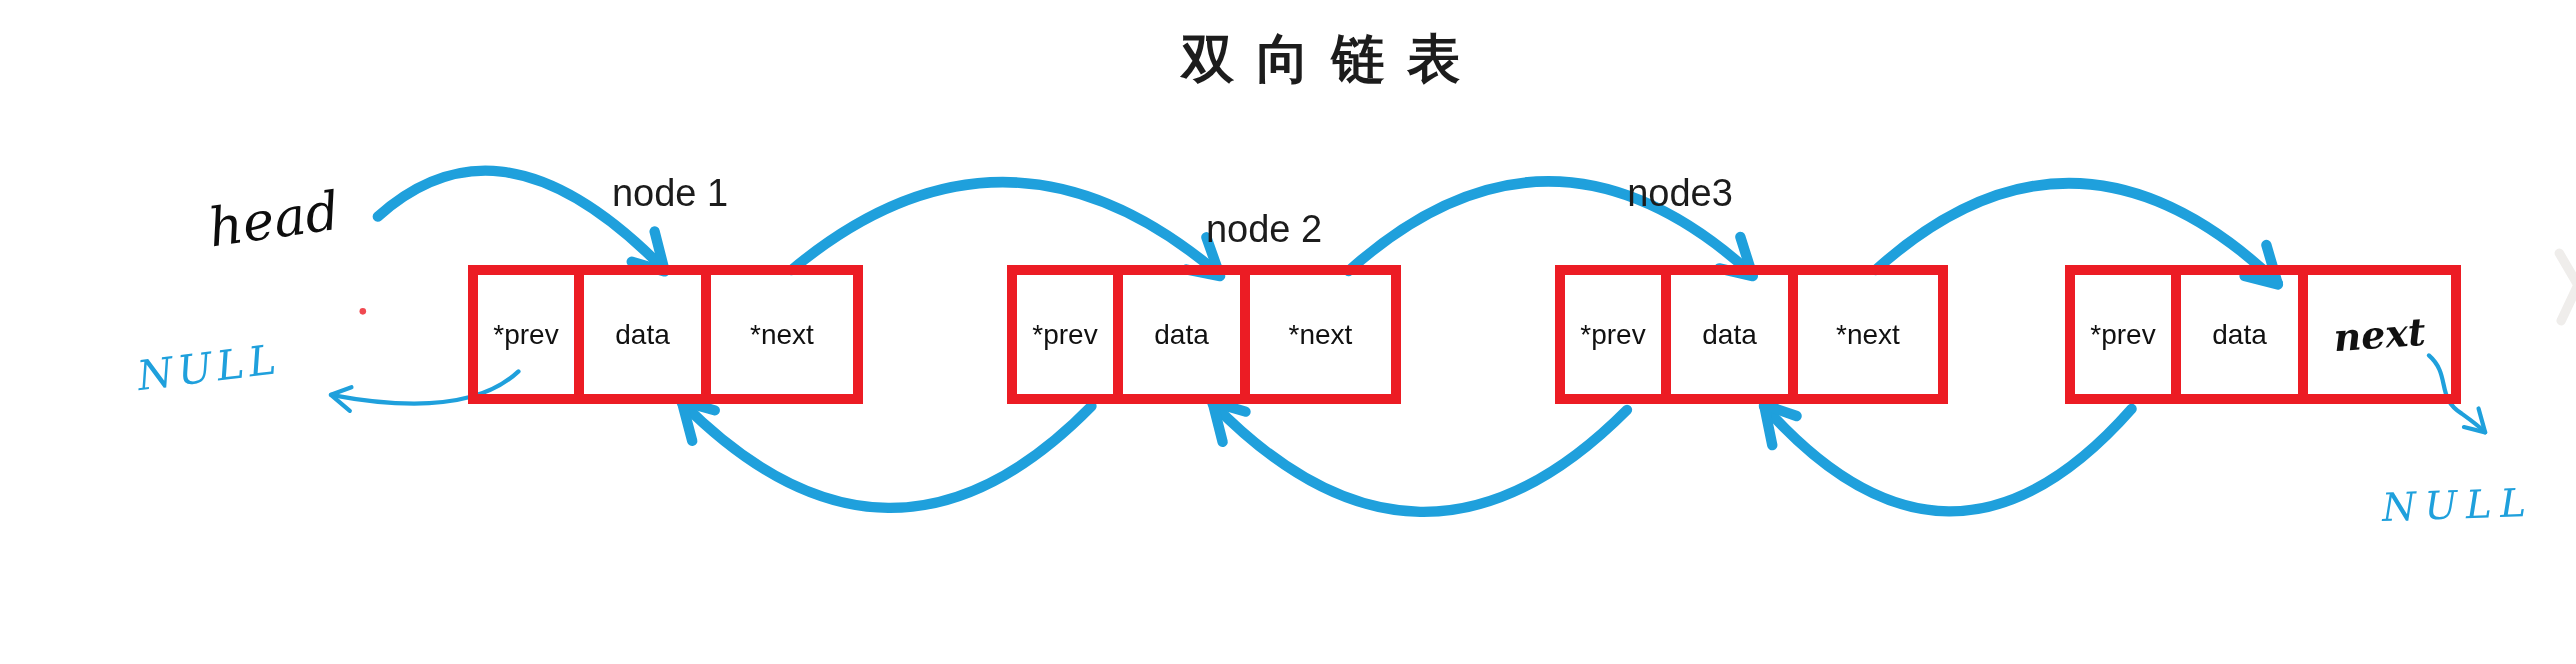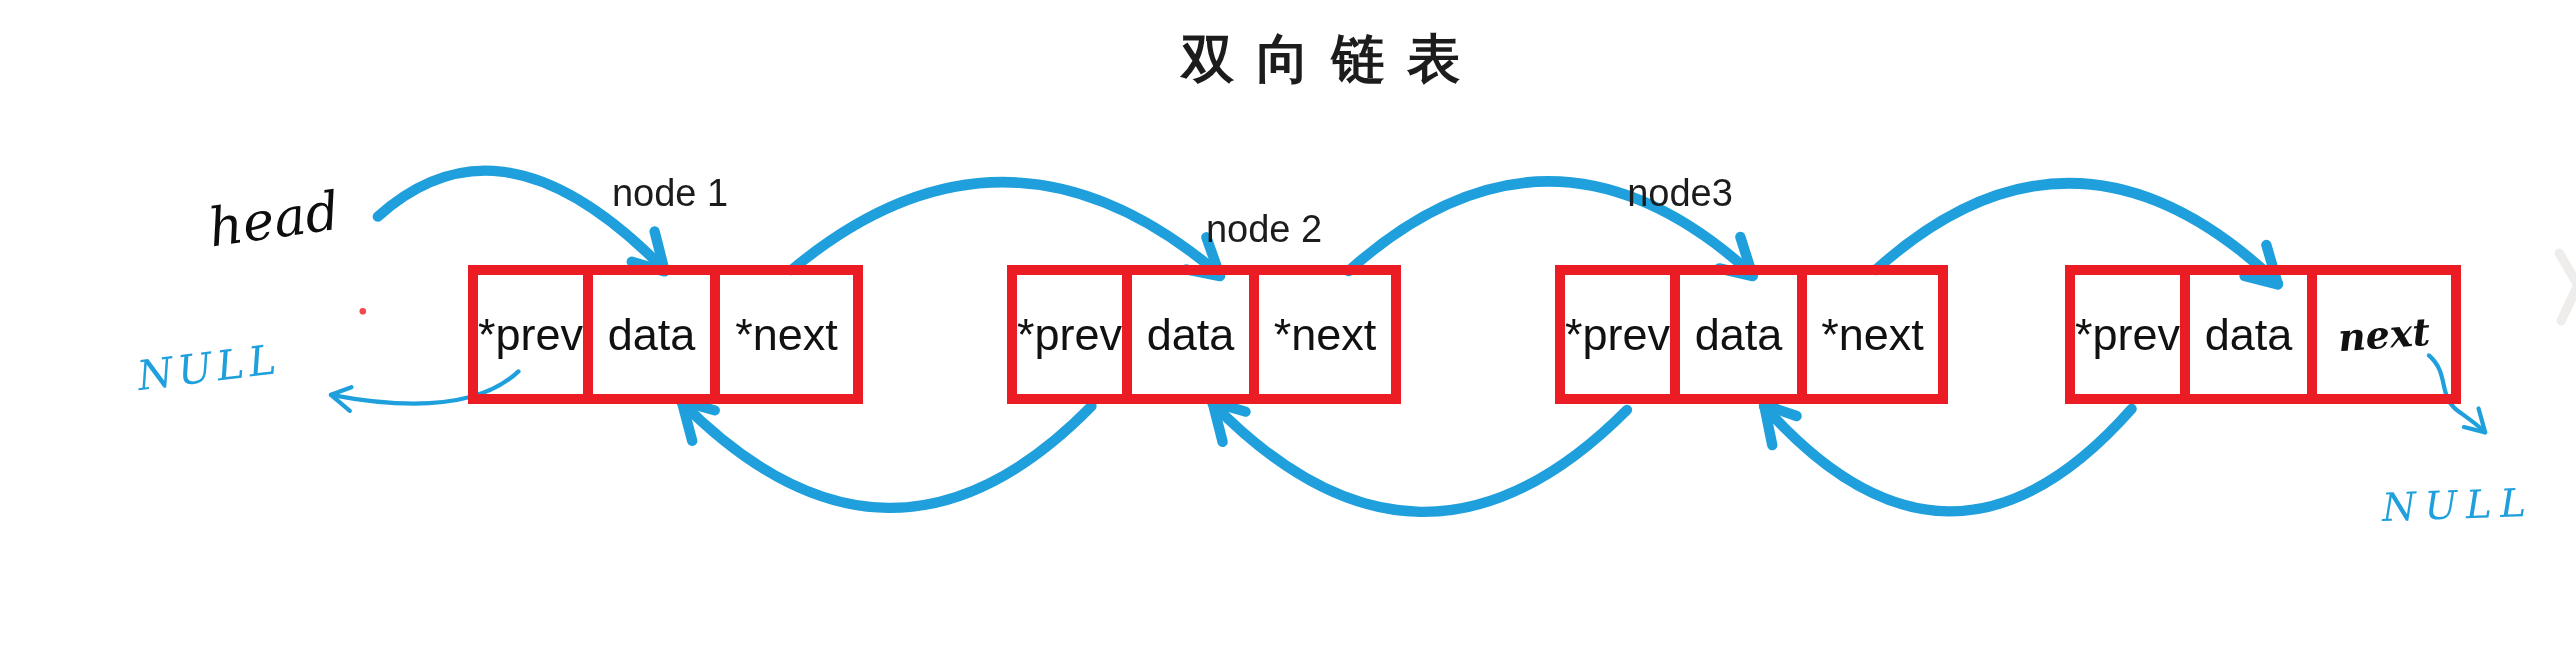--- a/index.html
+++ b/index.html
@@ -21,21 +21,21 @@
   }
   .node{
     top:265px;height:139px;
     box-sizing:border-box;
     border:10.3px solid #EC1C24;
     display:flex;align-items:stretch;
     background:transparent;
   }
   .cell{
     display:flex;align-items:center;justify-content:center;
-    font-size:45px;color:#111;
+    font-size:28px;color:#111;
     box-sizing:border-box;
   }
   .cell.prev{flex:0 0 96px;}
   .cell.data{flex:0 0 137px;border-left:10.3px solid #EC1C24;border-right:10.3px solid #EC1C24;}
   .cell.next{flex:1 1 auto;}
   .node-label{
     top:172px;width:160px;
     text-align:center;font-size:38px;color:#1c1c1c;
   }
   .hand{

